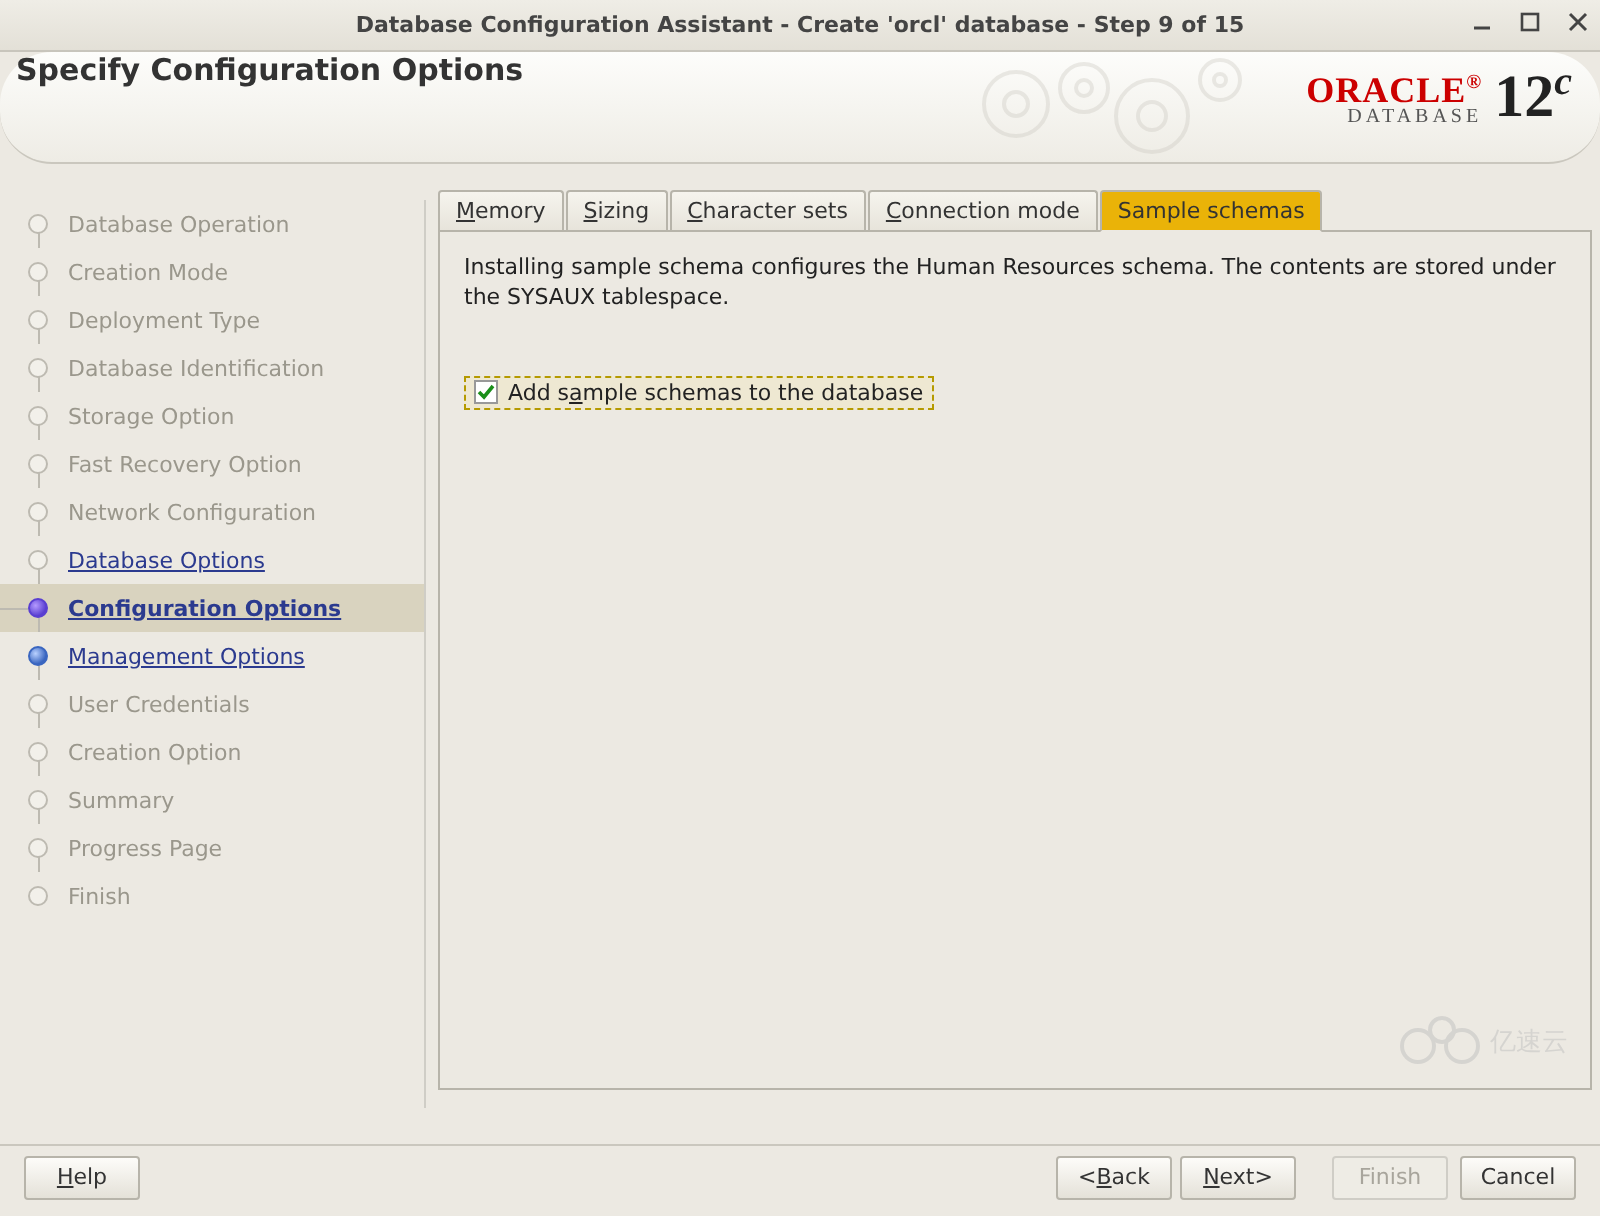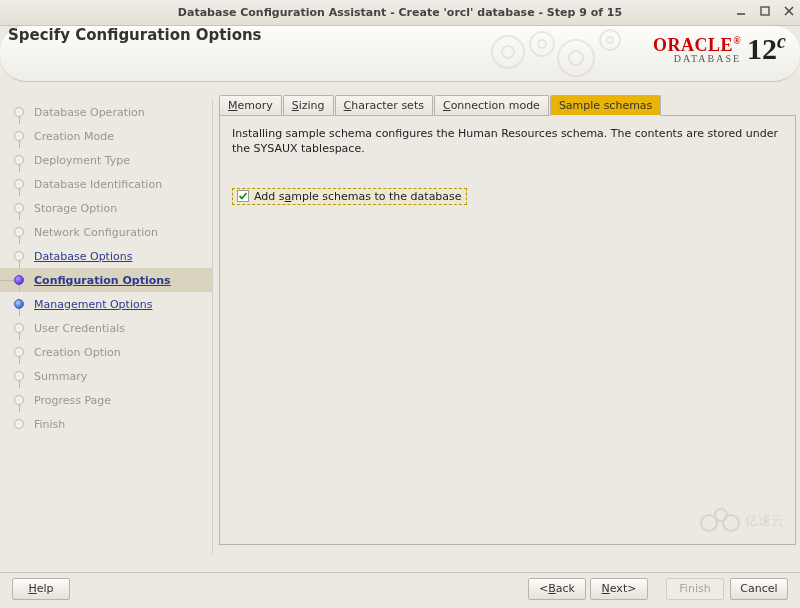--- a/index.html
+++ b/index.html
@@ -325,20 +325,26 @@
           <div class="dot"></div>
           <div class="vline-above"></div>
           <div class="vline-below"></div>
           <span class="label">Database Identification</span>
         </div>
         <div class="step">
           <div class="dot"></div>
           <div class="vline-above"></div>
           <div class="vline-below"></div>
           <span class="label">Storage Option</span>
+        </div>
+        <div class="step">
+          <div class="dot"></div>
+          <div class="vline-above"></div>
+          <div class="vline-below"></div>
+          <span class="label">Fast Recovery Option</span>
         </div>
         <div class="step">
           <div class="dot"></div>
           <div class="vline-above"></div>
           <div class="vline-below"></div>
           <span class="label">Network Configuration</span>
         </div>
         <div class="step link-style">
           <div class="dot"></div>
           <div class="vline-above"></div>

